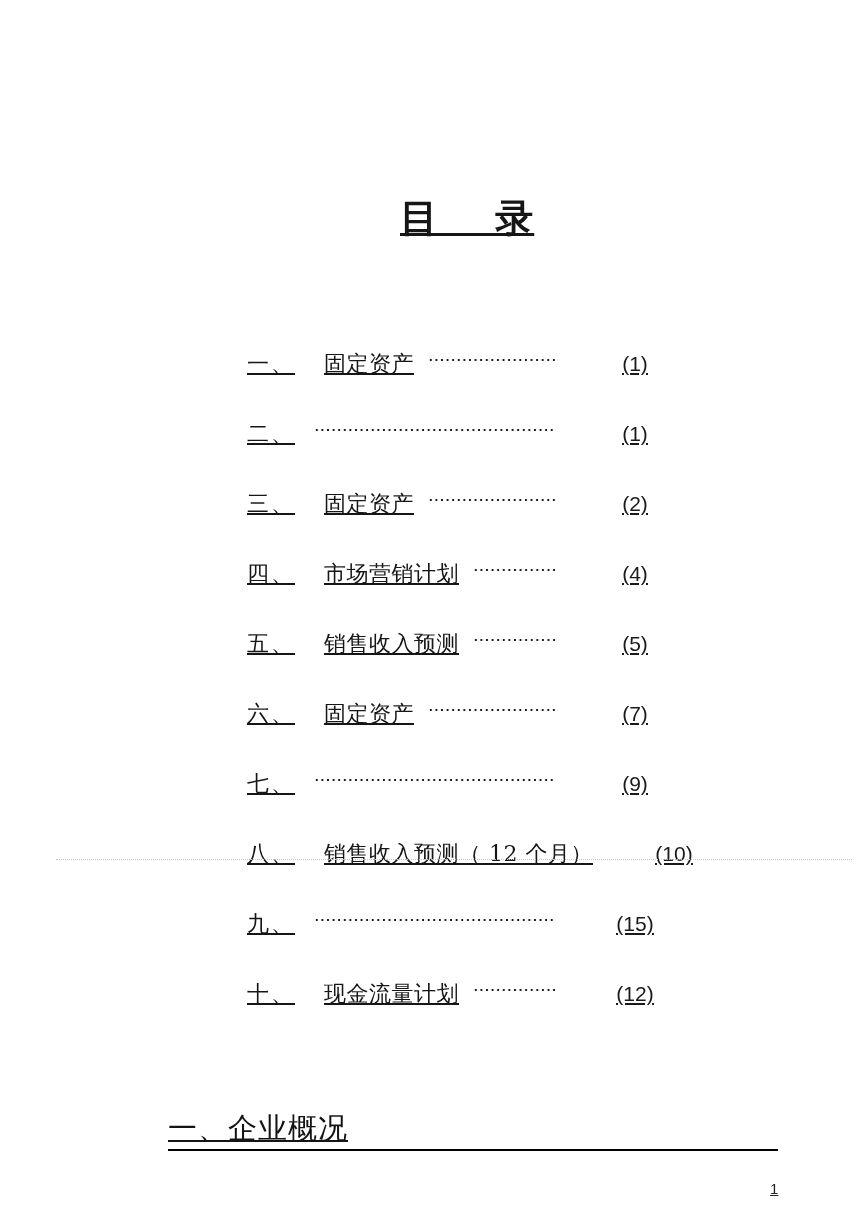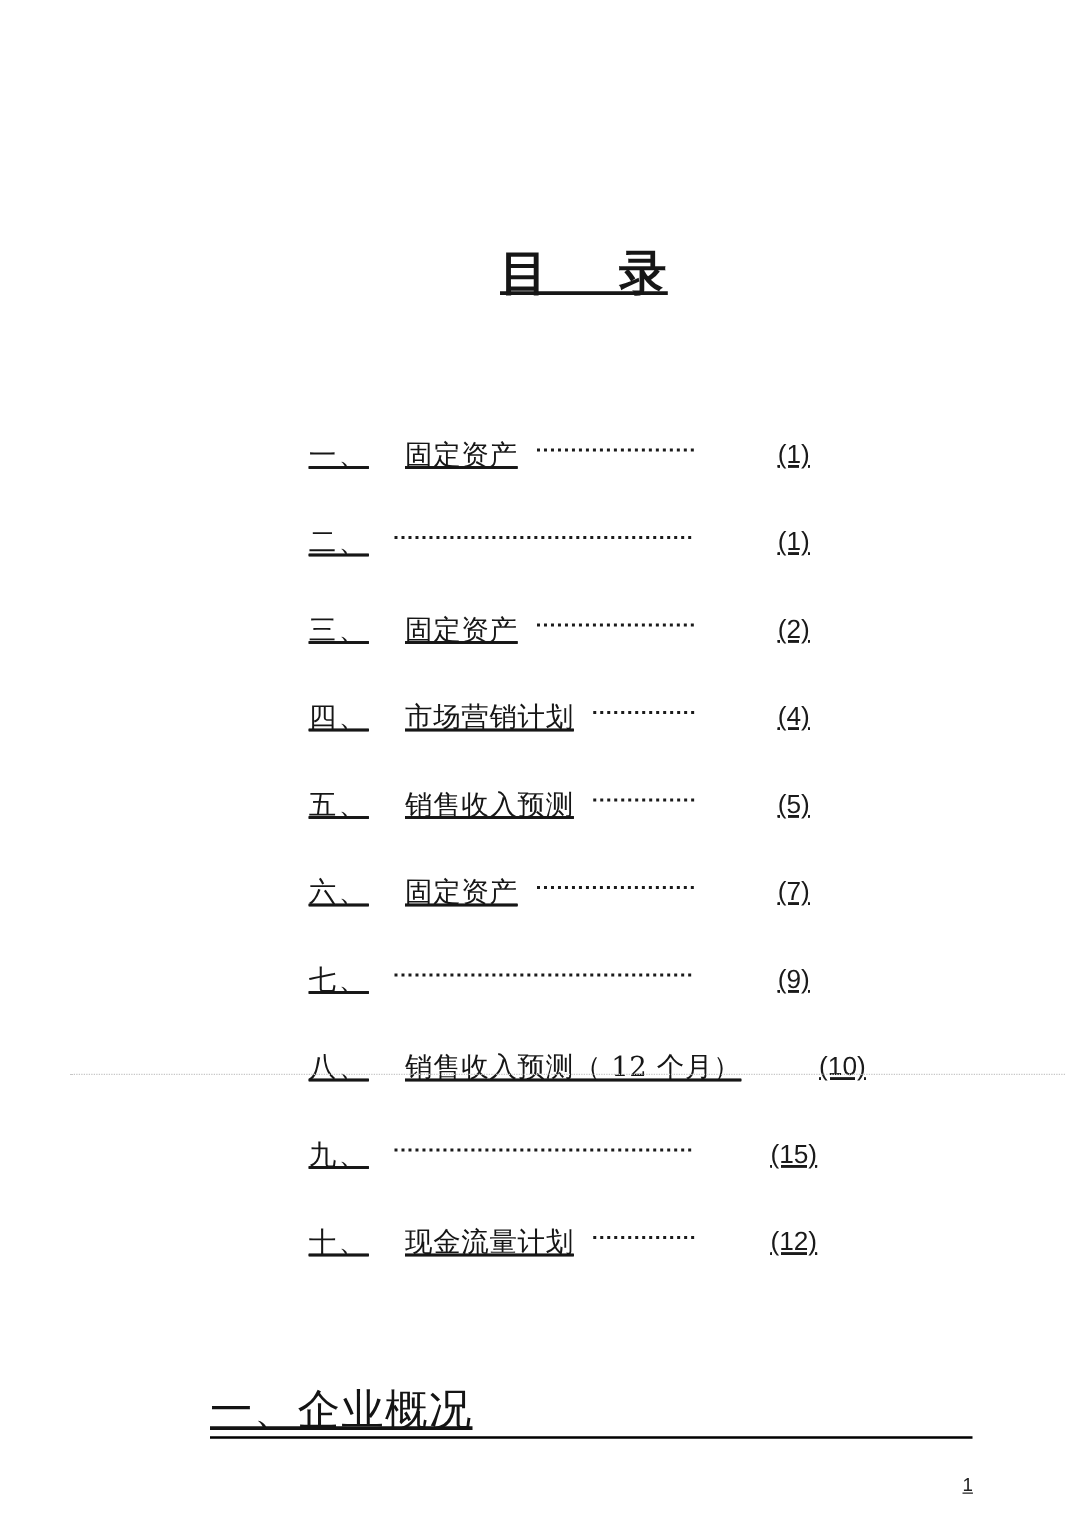--- a/index.html
+++ b/index.html
@@ -91,21 +91,21 @@
     border-top: 1px dotted #c6c6c6;
     height: 0;
   }
 
   
   .section-heading {
     position: absolute;
     top: 1062px;
     left: 120px;
     width: 610px;
-    font-size: 34px;
+    font-size: 29px;
     line-height: 36px;
     letter-spacing: 1px;
     font-weight: 500;
     color: #141414;
     border-bottom: 2px solid #000000;
     padding-bottom: 3px;
     white-space: pre;
   }
 
   

